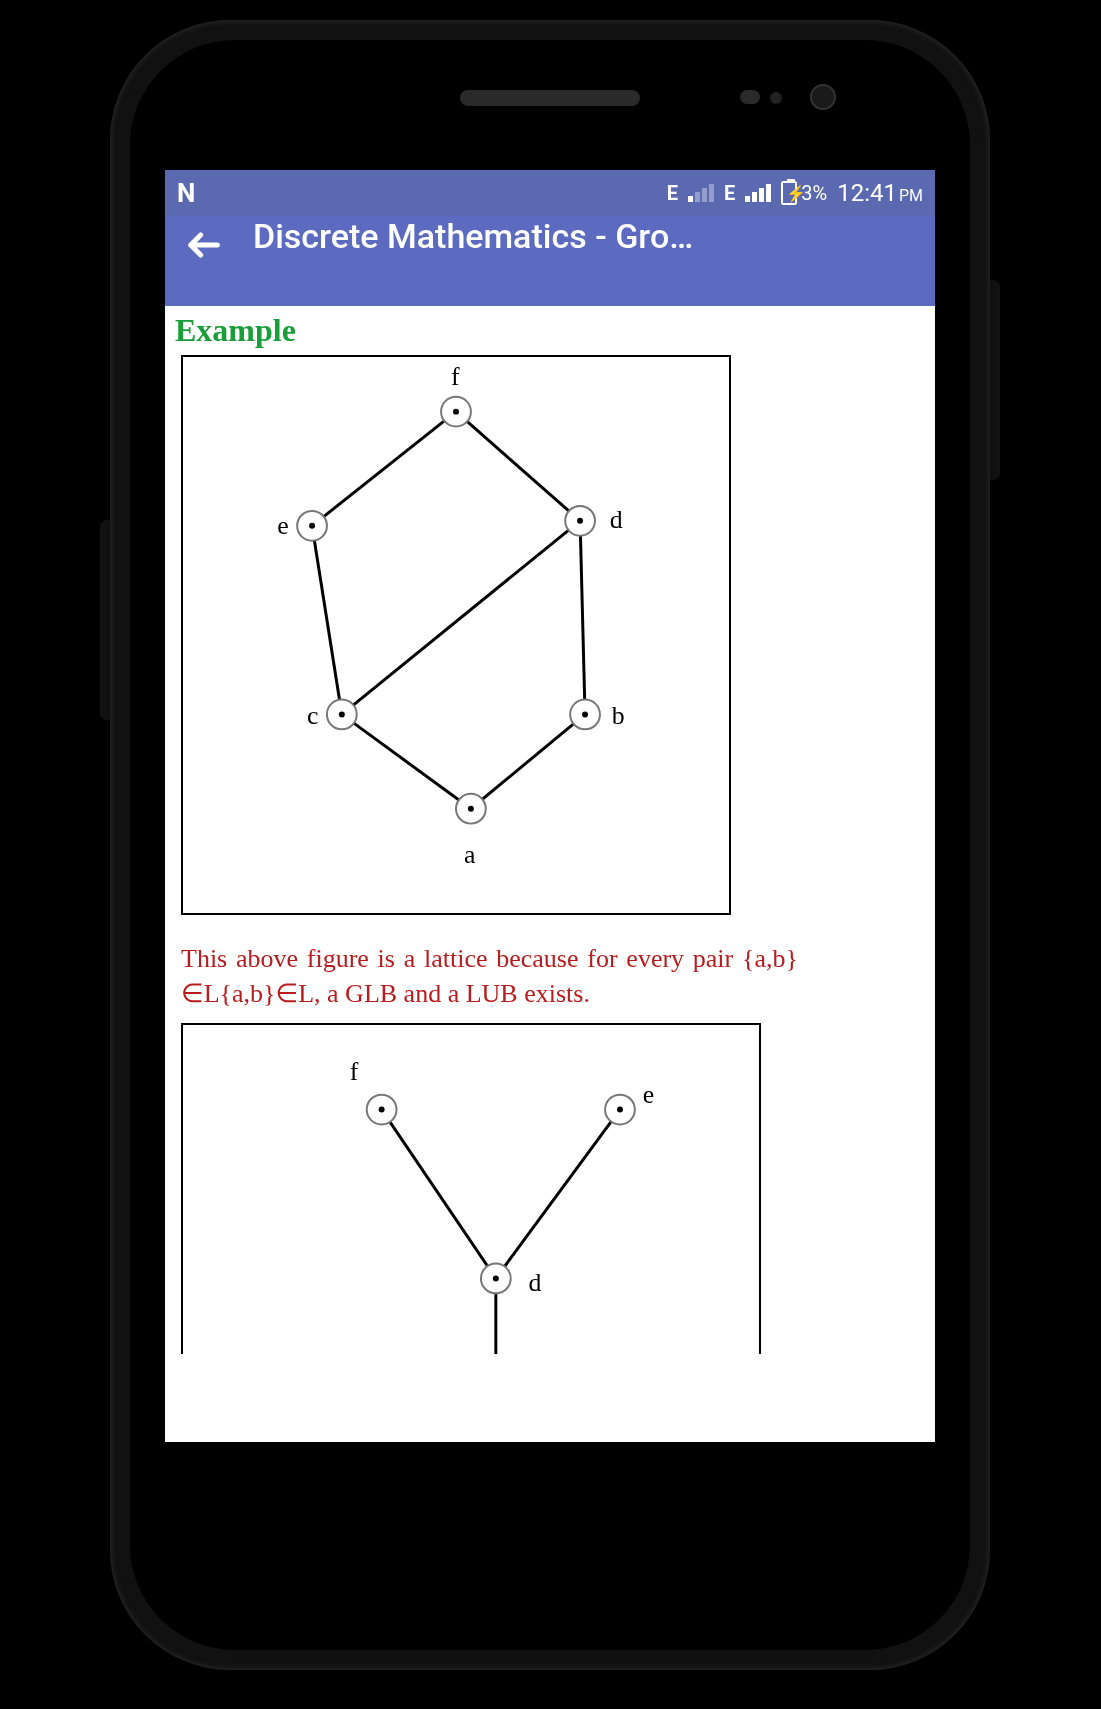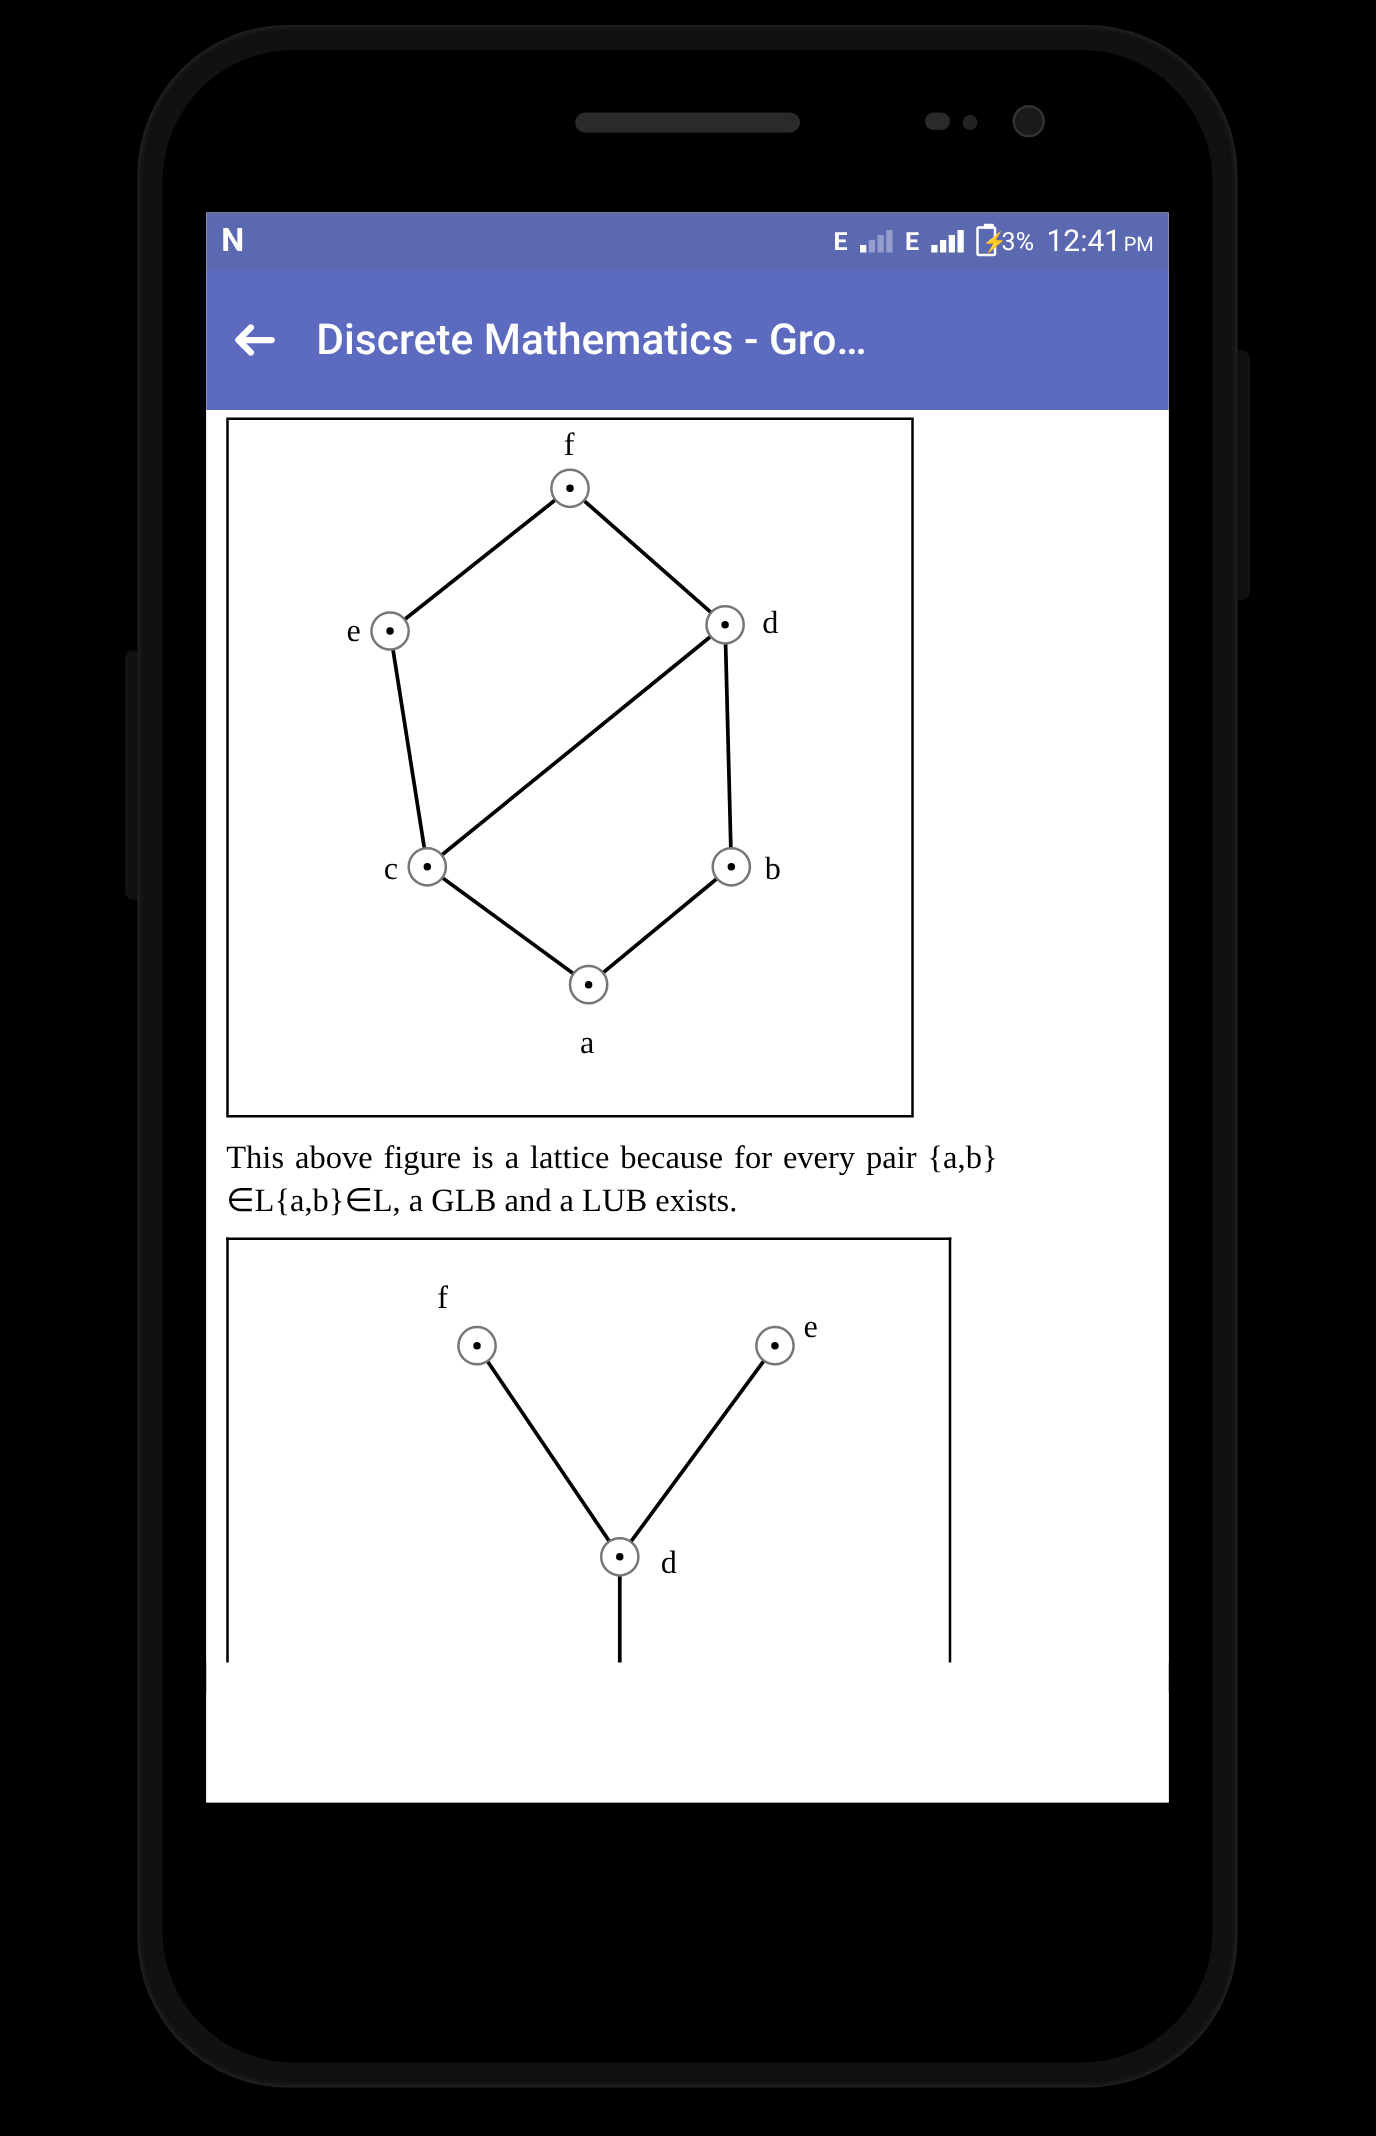--- a/index.html
+++ b/index.html
@@ -65,38 +65,38 @@
   .batt { display:inline-flex; align-items:center; }
   .batt-rect { width:16px; height:24px; border:2px solid #fff; border-radius:2px; position:relative; }
   .batt-rect::before { content:""; position:absolute; left:4px; top:-4px; width:8px; height:4px; background:#fff; border-radius:1px;}
   .batt-bolt { position:absolute; left:3px; top:3px; font-size:16px; line-height:1; }
   .batt-pct { font-size:20px; margin-left:4px;}
   .clock { font-size:24px; font-weight:400;}
   .clock .ampm{ font-size:16px; margin-left:2px;text-align:right;}
 
   
   .appbar {
-    height: 112px;
+    height: 90px;
     background: #5c6bc0;
     display: flex;
-    align-items: center;
+    align-items: flex-start;
     color: #fff;
     padding: 0 10px;
     gap: 20px;
   }
   .back-btn { width:58px; height:58px; display:flex; align-items:center; justify-content:center; border-radius:50%; cursor:pointer;}
   .back-btn svg { width:40px; height:40px; fill:none; stroke:#fff; stroke-width:3; stroke-linecap:round; stroke-linejoin:round;}
   .appbar-title { font-size:34px; font-weight:500; white-space:nowrap; overflow:hidden; text-overflow:ellipsis; flex:1; }
 
   
   .content { padding: 6px 10px 0 10px; background:#fff; }
   .example-h { color:#1a9e3a; font-size:32px; font-weight:700; font-family: Georgia, 'Times New Roman', serif; margin-bottom:6px;}
   .figbox { border:2px solid #000; background:#fff; margin-bottom:12px; position:relative; }
   .fig1 { width:550px; height:560px; margin-left:6px;}
-  .para { font-family: Georgia, 'Times New Roman', serif; font-size:26px; color:#000000; text-align:justify; width:617px; margin:14px 0 12px 6px; line-height:1.35;}
+  .para { font-family: Georgia, 'Times New Roman', serif; font-size:26px; color:#b91c1c; text-align:justify; width:617px; margin:26px 0 12px 6px; line-height:1.35;}
   .fig2 { width:580px; height:340px; margin-left:6px; border-bottom:none;}
   
   .figbox svg { position:absolute; inset:0; width:100%; height:100%; }
   .node { fill:#fff; stroke:#777; stroke-width:2; }
   .nodedot { fill:#000; }
   .edge { stroke:#000; stroke-width:3; fill:none; }
   .lbl { font-family: 'Times New Roman', serif; font-size:26px; fill:#000; }
   .bottombar { position:absolute; left:0; right:0; bottom:0; height:88px; background:#fff; }
 </style>
 </head>
@@ -149,20 +149,21 @@
     <div class="appbar">
       <div class="back-btn">
         <svg viewBox="0 0 24 24">
             <path d="M20 12H4M10 6l-6 6 6 6"></path>
           </svg>
       </div>
       <div class="appbar-title">Discrete Mathematics - Gro…</div>
     </div>
 
     <div class="content">
+      <div class="example-h">Example</div>
 
       <div class="figbox fig1">
         <svg viewBox="0 0 550 560">
 
           <path class="edge" d="M275 55 L130 170"></path>
           <path class="edge" d="M275 55 L400 165"></path>
           <path class="edge" d="M130 170 L160 360"></path>
           <path class="edge" d="M400 165 L405 360"></path>
           <path class="edge" d="M400 165 L160 360"></path>
           <path class="edge" d="M160 360 L290 455"></path>

